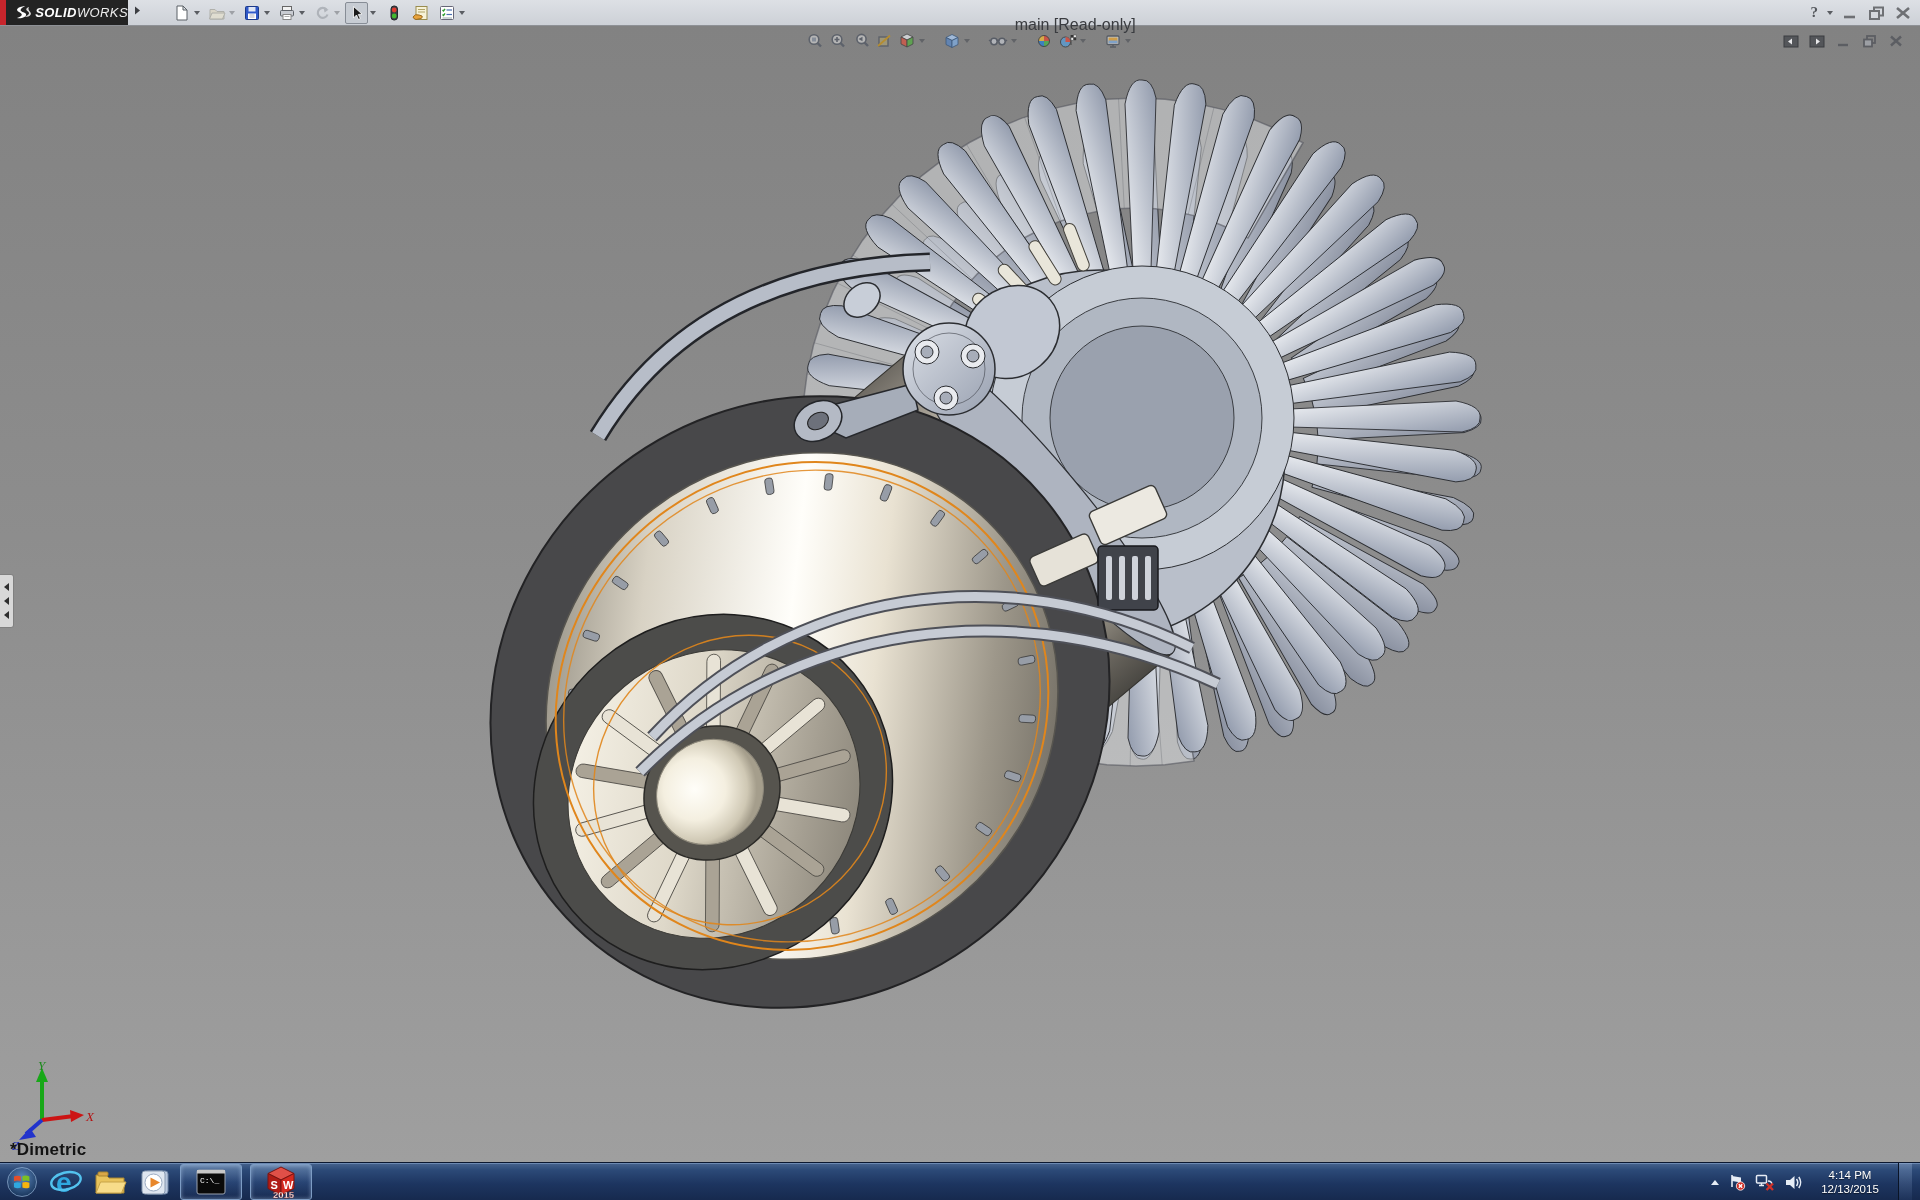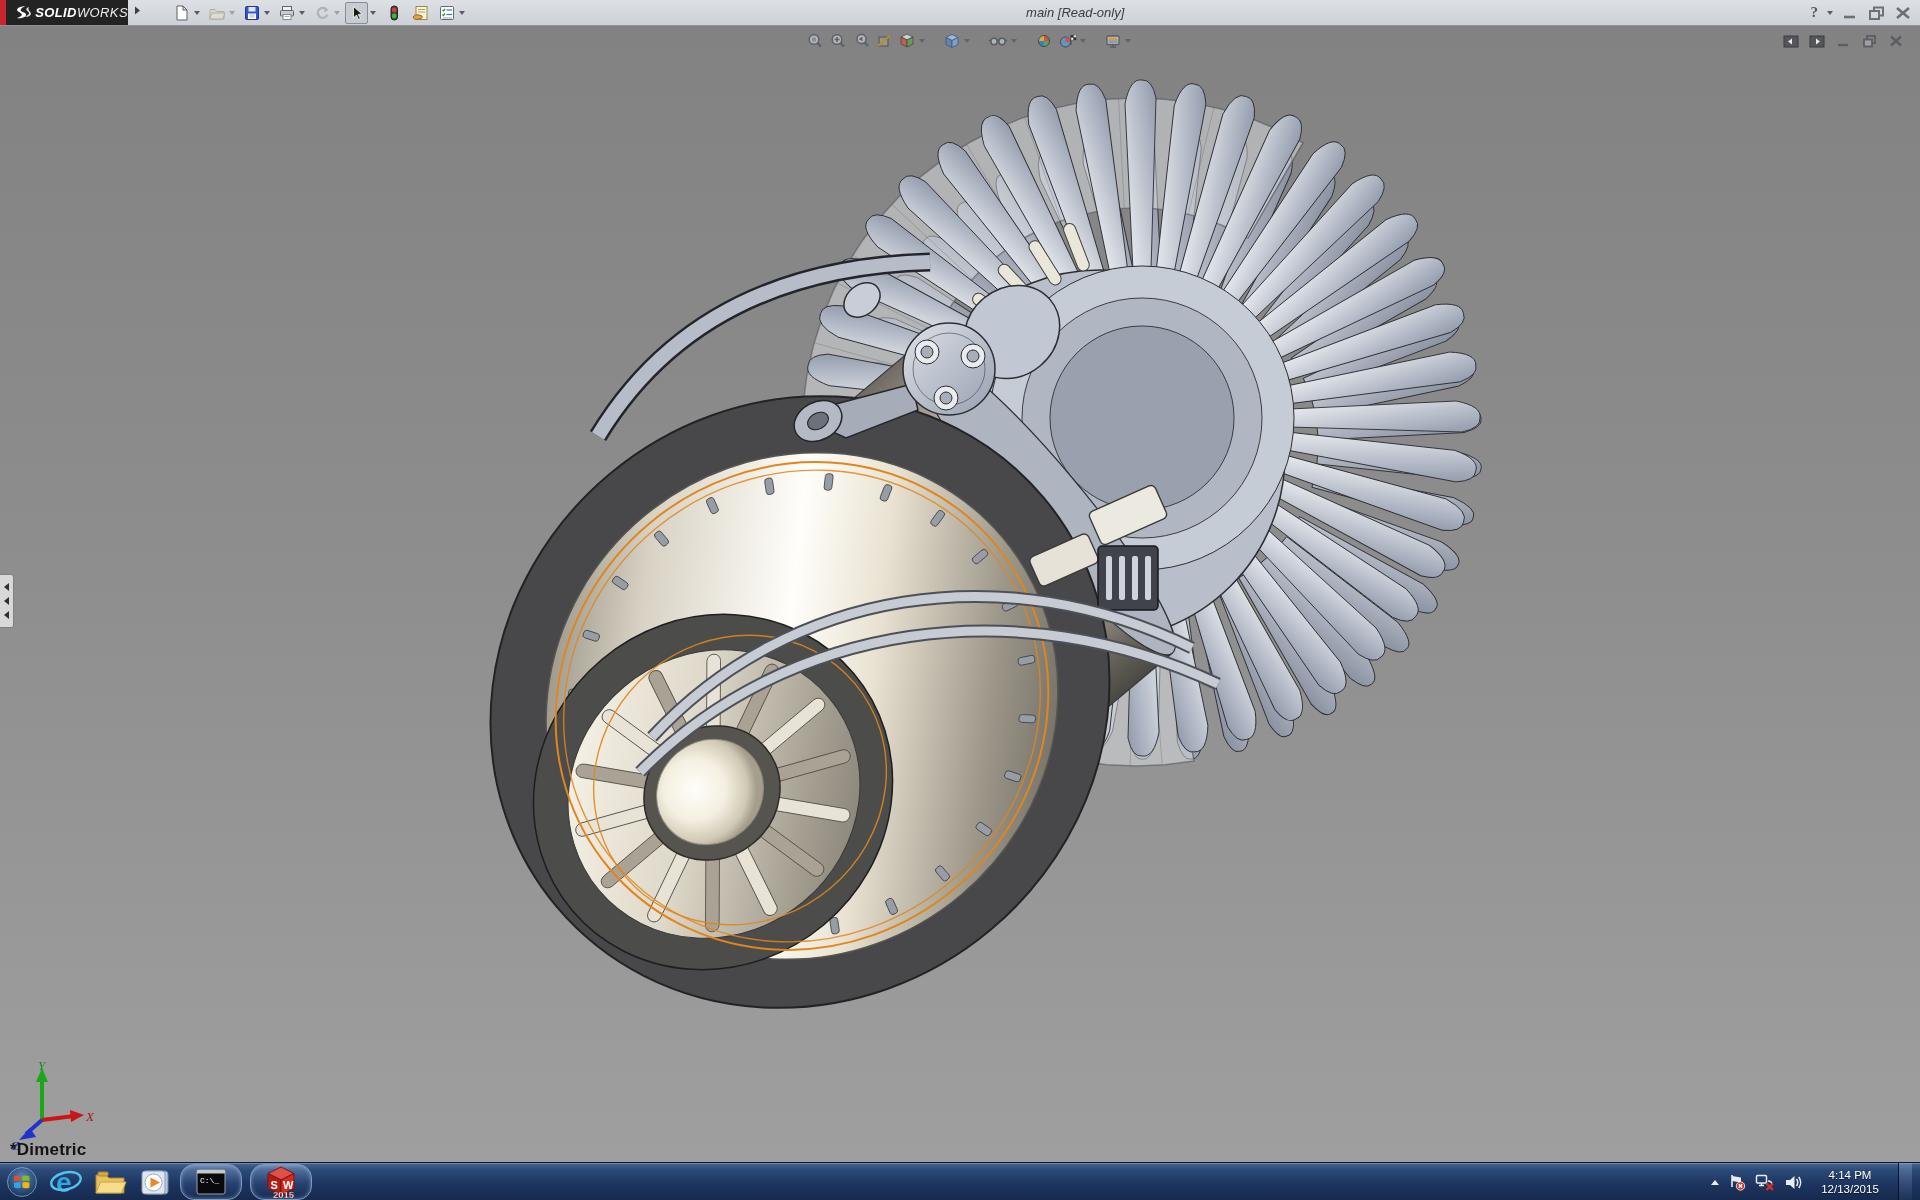--- a/index.html
+++ b/index.html
@@ -17,22 +17,22 @@
   .brand .b1{font-weight:700;}
   .brand .b2{font-weight:300;opacity:.92;}
   .menu-expand{width:14px;height:21px;margin-left:2px;display:flex;align-items:center;justify-content:center;}
   .tool-row{display:flex;align-items:center;margin-left:26px;gap:2px;}
   .tbtn{display:flex;align-items:center;gap:2px;padding:1px 2px;border:1px solid transparent;}
   .tbtn.pressed{background:#c7ccd3;border:1px solid #878d96;border-radius:2px;}
   .caret{width:0;height:0;border-left:3.5px solid transparent;border-right:3.5px solid transparent;
     border-top:4px solid #5a5d62;margin-left:1px;}
   .caret.dim{opacity:.45;}
   .dim{opacity:.5;}
-  .win-title{position:absolute;left:960px;top:0;width:360px;height:25px;line-height:25px;
-    text-align:center;font-size:13px;color:#3a3c40;transform:translateX(-18%);font-style:italic;}
+  .win-title{position:absolute;left:960px;top:12px;width:360px;height:25px;line-height:25px;
+    text-align:center;font-size:16px;color:#3a3c40;transform:translateX(-18%);}
   .tb-right{position:absolute;right:8px;top:0;height:25px;display:flex;align-items:center;gap:8px;}
   .help-q{font-size:15px;font-weight:700;color:#54575c;font-family:"Liberation Serif",serif;}
   .winglyph{display:flex;align-items:center;}
 
   
   .viewport{position:absolute;left:0;top:26px;width:1920px;height:1136px;
     background:linear-gradient(#828282,#8d8d8d 45%,#9f9f9f);z-index:1;}
   .engine-svg{position:absolute;left:0;top:0;z-index:2;}
 
   .headsup{position:absolute;left:806px;top:6px;display:flex;align-items:center;gap:5px;z-index:10;opacity:.82;}
@@ -51,21 +51,21 @@
   .orient-label{position:absolute;left:10px;top:1114px;font-size:17px;font-weight:700;
     color:#131313;z-index:5;letter-spacing:.2px;}
 
   
   .taskbar{position:absolute;left:0;top:1162px;width:1920px;height:38px;z-index:60;
     background:linear-gradient(#3f movie 0,#000);
     background:linear-gradient(#48648e 0%,#2c4a78 18%,#1d3560 55%,#16294d 100%);
     border-top:1px solid #0c1830;display:flex;align-items:center;}
   .taskbar::before{content:"";position:absolute;left:0;top:0;width:100%;height:1px;background:rgba(140,170,210,.55);}
   .tb-item{width:44px;height:36px;display:flex;align-items:center;justify-content:center;flex:0 0 auto;}
-  .tb-run{width:60px;height:34px;margin:0 4px;border:1px solid #7d9cc4;border-radius:14px;
+  .tb-run{width:60px;height:34px;margin:0 4px;border:1px solid #7d9cc4;border-radius:3px;
     background:linear-gradient(rgba(150,180,215,.45),rgba(60,95,150,.35) 50%,rgba(25,45,85,.35));
     box-shadow:inset 0 0 4px rgba(190,215,245,.5);
     display:flex;align-items:center;justify-content:center;flex:0 0 auto;}
   .tray{position:absolute;right:0;top:0;height:38px;display:flex;align-items:center;gap:9px;padding-right:8px;}
   .tray-ic{display:flex;align-items:center;justify-content:center;}
   .clock{color:#fff;font-size:11.5px;text-align:center;line-height:14px;width:74px;
     text-shadow:0 1px 1px rgba(0,0,0,.6);}
   .show-desktop{width:13px;height:38px;border-left:1px solid #0a1426;margin-left:2px;
     background:linear-gradient(rgba(160,185,220,.35),rgba(40,65,110,.3));}
   .up-tri{width:0;height:0;border-left:4px solid transparent;border-right:4px solid transparent;

